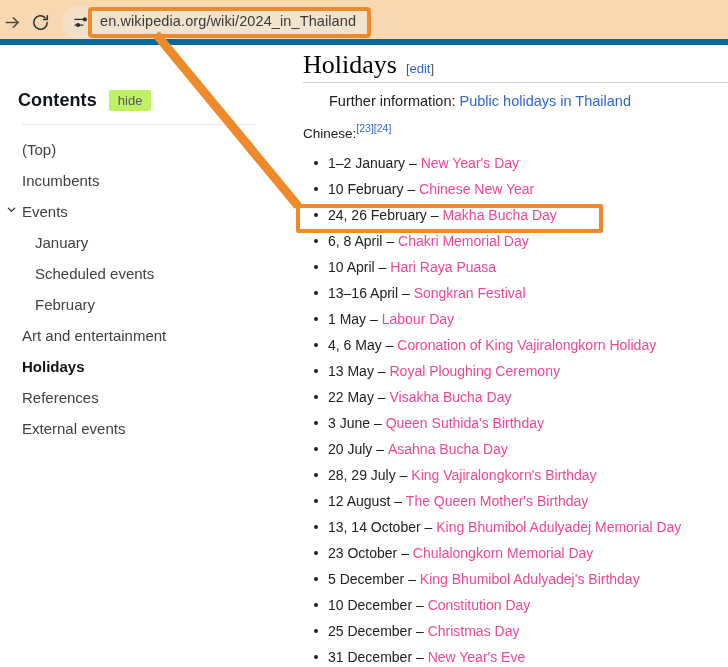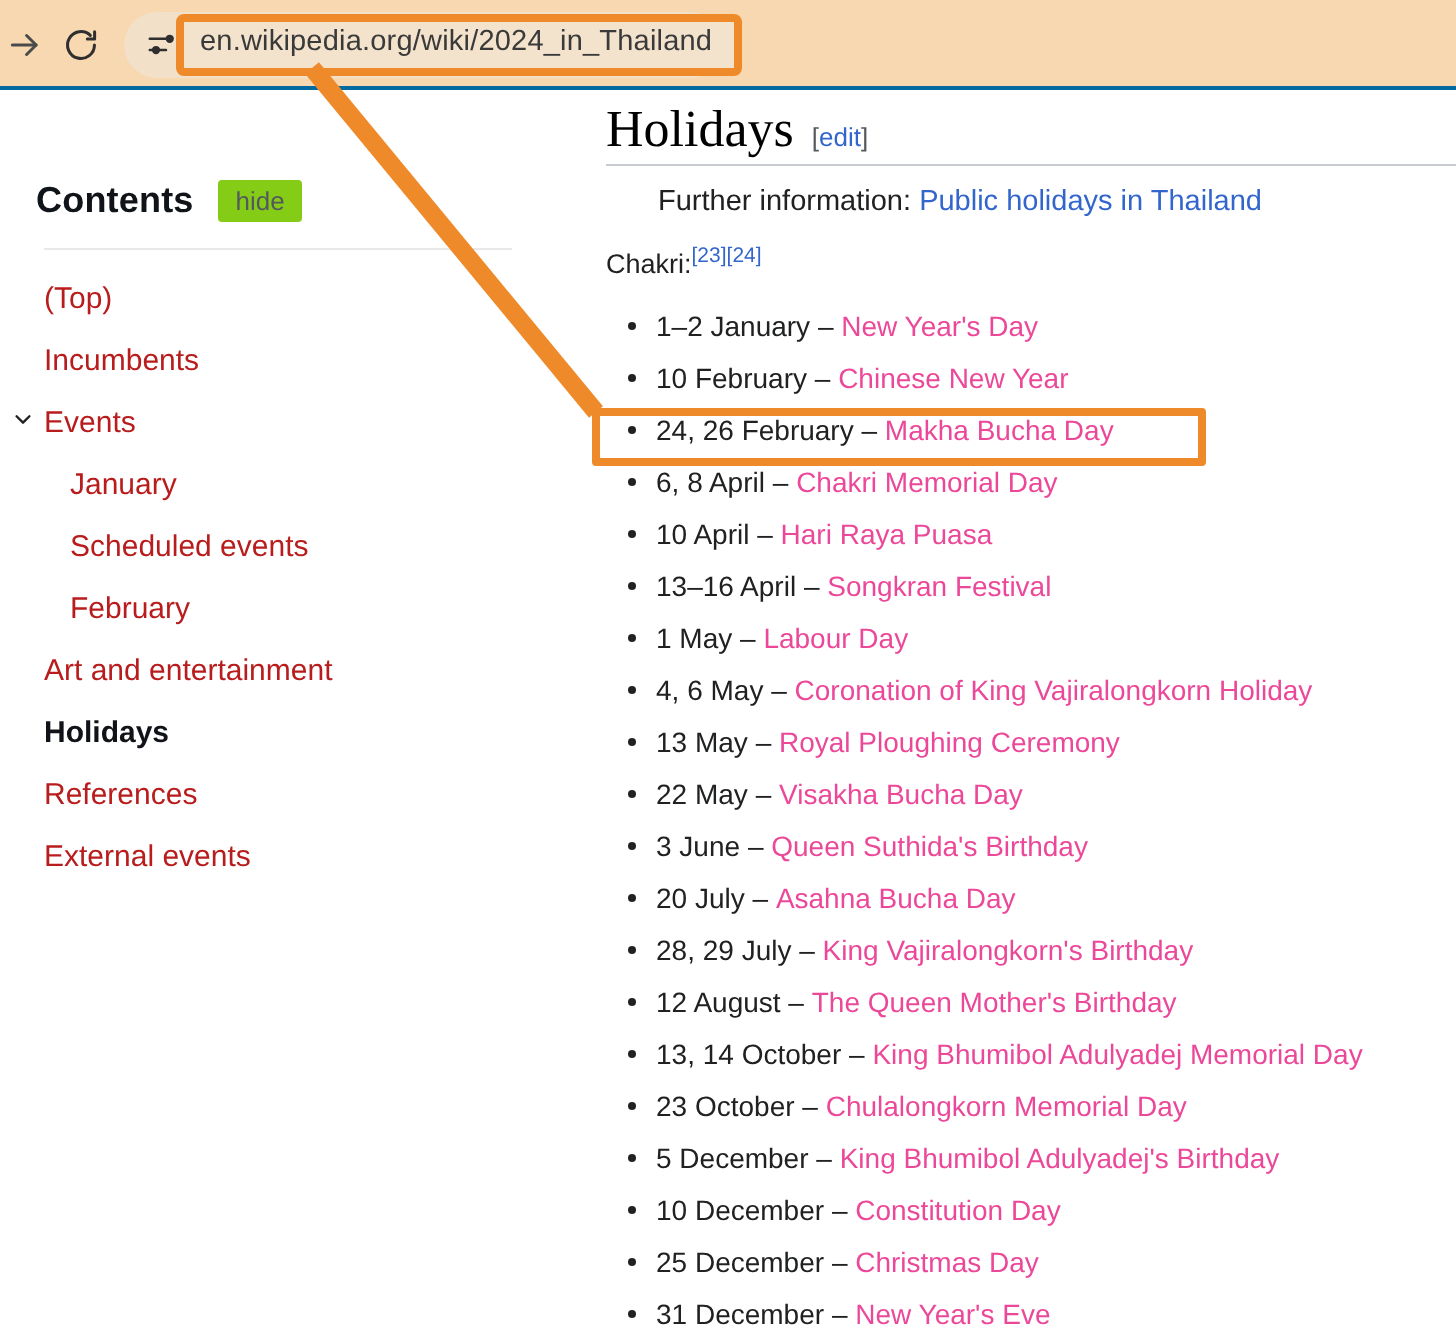--- a/index.html
+++ b/index.html
@@ -7,21 +7,21 @@
     width:728px; height:667px; position:relative; overflow:hidden;
     background:#ffffff;
     font-family:"Liberation Sans", sans-serif;
     -webkit-font-smoothing:antialiased;
   }
 
   
   #toolbar{
     position:absolute; left:0; top:0; width:728px; height:45px;
     background:#f8d8b0;
-    border-bottom:2px solid #0369a1;
+    border-bottom:6px solid #0369a1;
     box-sizing:border-box;
   }
   #tb-inner{ position:relative; width:100%; height:100%; }
 
   .tb-icon{
     position:absolute; top:10px; width:24px; height:24px;
     display:flex; align-items:center; justify-content:center;
     color:#3c3c3c;
   }
   #fwd-icon{ left:0px; }
@@ -51,29 +51,29 @@
   #page{ position:absolute; left:0; top:46px; width:728px; height:621px; background:#fff; }
 
   
   #toc{ position:absolute; left:0; top:0; width:288px; height:100%; }
   #toc-head{
     position:absolute; left:18px; top:44px;
     display:flex; align-items:center; gap:12px;
   }
   #toc-title{ font-size:18px; font-weight:bold; color:#101418; letter-spacing:0.1px; }
   #toc-hide{
-    font-size:13px; color:#54595d; background:#84cc16;
+    font-size:13px; color:#54595d; background:#bef264;
     padding:3px 9px; border-radius:2px;
   }
   #toc-rule{
     position:absolute; left:22px; top:78px; width:234px; height:1px; background:#e8e8e8;
   }
   #toc-list{ position:absolute; left:0; top:88px; width:288px; }
   .toc-item{
-    position:relative; font-size:15px; color:#b91c1c; line-height:20px;
+    position:relative; font-size:15px; color:#404040; line-height:20px;
     padding:5.5px 0 5.5px 22px;
   }
   .toc-item.lvl2{ padding-left:35px; }
   .toc-item.current{ color:#101418; font-weight:bold; }
   .toc-chev{
     position:absolute; left:5px; top:7px; width:12px; height:12px;
     display:flex; align-items:center; justify-content:center; color:#202122;
   }
 
   
@@ -184,21 +184,21 @@
       </span>
     </div>
     <div id="heading-rule"></div>
 
     <div id="hatnote">
       <span>Further information:</span>
       <a>Public holidays in Thailand</a>
     </div>
 
     <div id="source-line">
-      <span>Chakri:</span><sup>[23][24]</sup>
+      <span>Chinese:</span><sup>[23][24]</sup>
     </div>
 
     <div id="holiday-list">
         <div class="hol">
           <span class="bullet"></span>
           <span>1–2 January</span>
           <span>&nbsp;</span>
           <span class="dash">–</span>
           <span>&nbsp;</span>
           <span class="lnk">New Year's Day</span>

